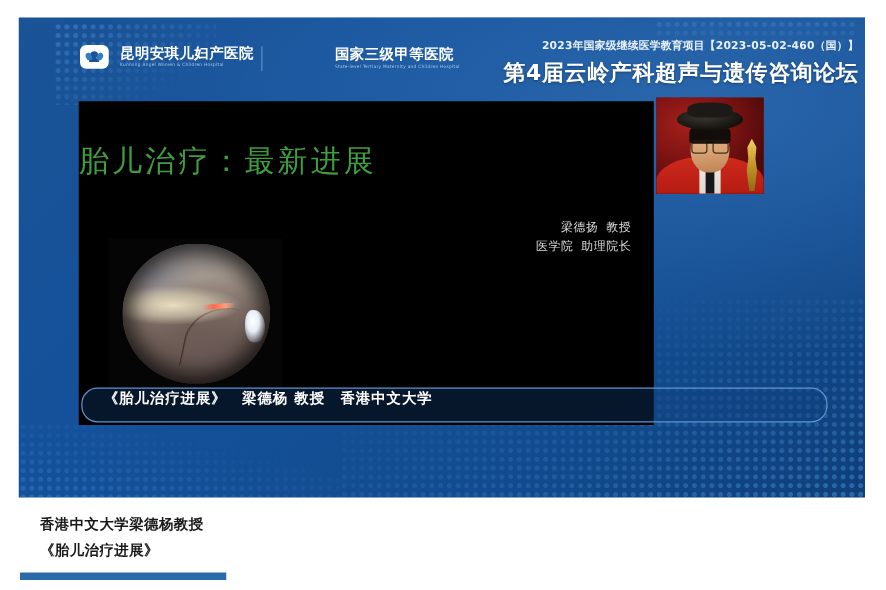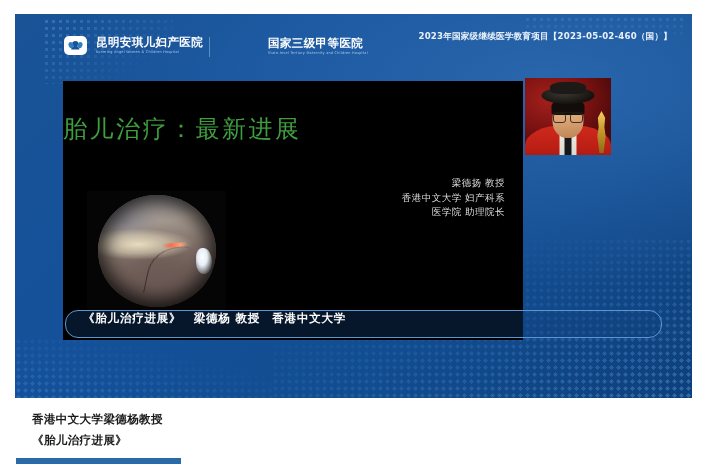--- a/index.html
+++ b/index.html
@@ -52,21 +52,21 @@
     right:8px; top:2px; width:160px; height:26px;
     background-image:radial-gradient(#4f8fd0 38%, transparent 40%);
     background-size:7px 7px;
     opacity:.35;
     -webkit-mask-image:linear-gradient(to bottom,rgba(0,0,0,1),rgba(0,0,0,0));
     mask-image:linear-gradient(to bottom,rgba(0,0,0,1),rgba(0,0,0,0));
   }
 
   
   #banner-header{
-    position:absolute; left:0; top:0; width:677px; height:62px;
+    position:absolute; left:0; top:0; width:677px; height:62px;padding-left:15px;
   }
   #logo-group{
     position:absolute; left:49px; top:22px;
     display:flex; align-items:center; gap:9px;
   }
   #logo-mark{
     width:23px;height:19px;border-radius:5px;
     background:#ffffff;
     display:flex;align-items:center;justify-content:center;
     flex:0 0 auto;
@@ -119,21 +119,21 @@
     font-family:"DejaVu Serif","Liberation Serif",serif;
     letter-spacing:2.5px;
     white-space:nowrap;
   }
   #slide-speaker{
     position:absolute; right:18px; top:95px;
     text-align:right;
     color:#dcdcdc;
     font-size:9.5px;
     line-height:1.55;
-    font-family:Liberation Sans, sans-serif;
+    font-family:Liberation Mono, monospace;
     letter-spacing:.5px;
   }
   #slide-speaker div{white-space:nowrap;}
 
   
   #fetoscopy{
     position:absolute; left:24px; top:110px;
     width:139px; height:119px;
     background:#050505;
     overflow:hidden;
@@ -311,29 +311,29 @@
 
     <div id="logo-divider"></div>
 
     <div id="logo-secondary" class="logo-text">
       <span class="logo-cn">国家三级甲等医院</span>
       <span class="logo-en">State-level Tertiary Maternity and Children Hospital</span>
     </div>
 
     <div id="title-group">
       <div id="event-line1">2023年国家级继续医学教育项目【2023-05-02-460（国）】</div>
+      <div id="event-line2">第4届云岭产科超声与遗传咨询论坛</div>
     </div>
   </div>
 
   <div id="slide">
     <div id="slide-title">胎儿治疗：最新进展</div>
 
     <div id="slide-speaker">
       <div>梁德扬 教授</div>
-      <div>香港中文大学 妇产科系</div>
       <div>医学院 助理院长</div>
     </div>
 
     <div id="fetoscopy">
       <div class="disc"></div>
       <div class="vessel"></div>
       <div class="laser"></div>
       <div class="instrument"></div>
     </div>
   </div>

